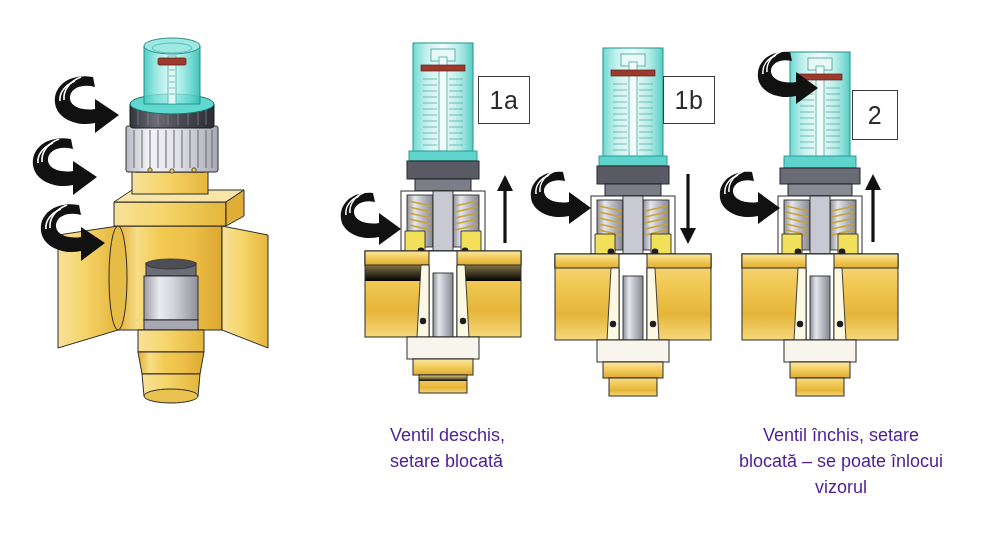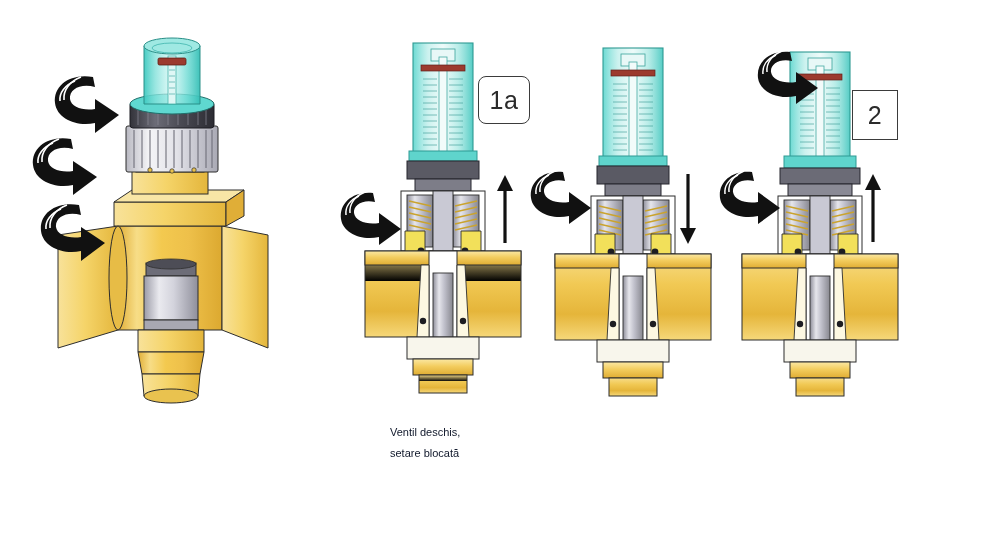--- a/index.html
+++ b/index.html
@@ -20,23 +20,23 @@
     background:#ffffff;
     color:#2b2b2b;
     font-size:25px;
     line-height:1;
     display:flex;align-items:center;justify-content:center;
     letter-spacing:.5px;
   }
 
   
   .caption{
-    color:#0f172a;
-    font-size:11px;
-    line-height:21px;
+    color:#4c1d95;
+    font-size:18px;
+    line-height:26px;
     white-space:pre-line;
   }
   .cap-left{text-align:left;}
   .cap-center{text-align:center;}
 
   svg{display:block;overflow:visible;}
 </style>
 </head>
 <body>
 
@@ -311,21 +311,21 @@
     <svg class="abs" style="left:-8px;top:150px;" width="86" height="62" viewBox="0 0 86 62">
       <g fill="#111111">
         <path d="M36,8 C16,6 2,18 4,34 C6,48 24,56 42,52 L42,60 L64,44 L42,28 L42,38
                  C30,40 18,36 17,28 C16,20 26,14 38,17 Z"></path>
         <path d="M22,11 C13,15 8,22 9,30" stroke="#ffffff" stroke-width="1.5" fill="none"></path>
         <path d="M28,7 C18,11 12,19 13,28" stroke="#ffffff" stroke-width="1.5" fill="none"></path>
       </g>
     </svg>
   </div>
 
-  <div class="numbox abs" style="left:478px;top:76px;width:50px;height:46px;border-radius:8px;">1a</div>
+  <div class="numbox abs" style="left:478px;top:76px;width:50px;height:46px;">1a</div>
 
   <div class="abs" style="left:535px;top:32px;width:200px;height:380px;">
     <svg width="200" height="380" viewBox="0 0 200 380">
       <defs>
         <linearGradient id="cBrassB" x1="0" y1="0" x2="0" y2="1">
           <stop offset="0%" stop-color="#f7dc88"></stop>
           <stop offset="35%" stop-color="#f1c954"></stop>
           <stop offset="70%" stop-color="#e5b53a"></stop>
           <stop offset="100%" stop-color="#f6d87a"></stop>
         </linearGradient>
@@ -426,20 +426,21 @@
     <svg class="abs" style="left:-8px;top:132px;" width="86" height="62" viewBox="0 0 86 62">
       <g fill="#111111">
         <path d="M36,8 C16,6 2,18 4,34 C6,48 24,56 42,52 L42,60 L64,44 L42,28 L42,38
                  C30,40 18,36 17,28 C16,20 26,14 38,17 Z"></path>
         <path d="M22,11 C13,15 8,22 9,30" stroke="#ffffff" stroke-width="1.5" fill="none"></path>
         <path d="M28,7 C18,11 12,19 13,28" stroke="#ffffff" stroke-width="1.5" fill="none"></path>
       </g>
     </svg>
   </div>
 
+  <div class="numbox abs" style="left:663px;top:76px;width:50px;height:46px;">1b</div>
 
   <div class="abs" style="left:722px;top:42px;width:200px;height:380px;">
     <svg width="200" height="380" viewBox="0 0 200 380">
       <defs>
         <linearGradient id="cBrassC" x1="0" y1="0" x2="0" y2="1">
           <stop offset="0%" stop-color="#f7dc88"></stop>
           <stop offset="35%" stop-color="#f1c954"></stop>
           <stop offset="70%" stop-color="#e5b53a"></stop>
           <stop offset="100%" stop-color="#f6d87a"></stop>
         </linearGradient>
@@ -552,14 +553,17 @@
       </g>
     </svg>
   </div>
 
   <div class="numbox abs" style="left:852px;top:90px;width:44px;height:48px;">2</div>
 
   <div class="caption cap-left abs" style="left:390px;top:422px;width:190px;">Ventil deschis,
 setare blocată</div>
 
 
+  <div class="caption cap-center abs" style="left:716px;top:422px;width:250px;">Ventil închis, setare
+blocată – se poate înlocui
+vizorul</div>
 
 </div>
 
 </body></html>

